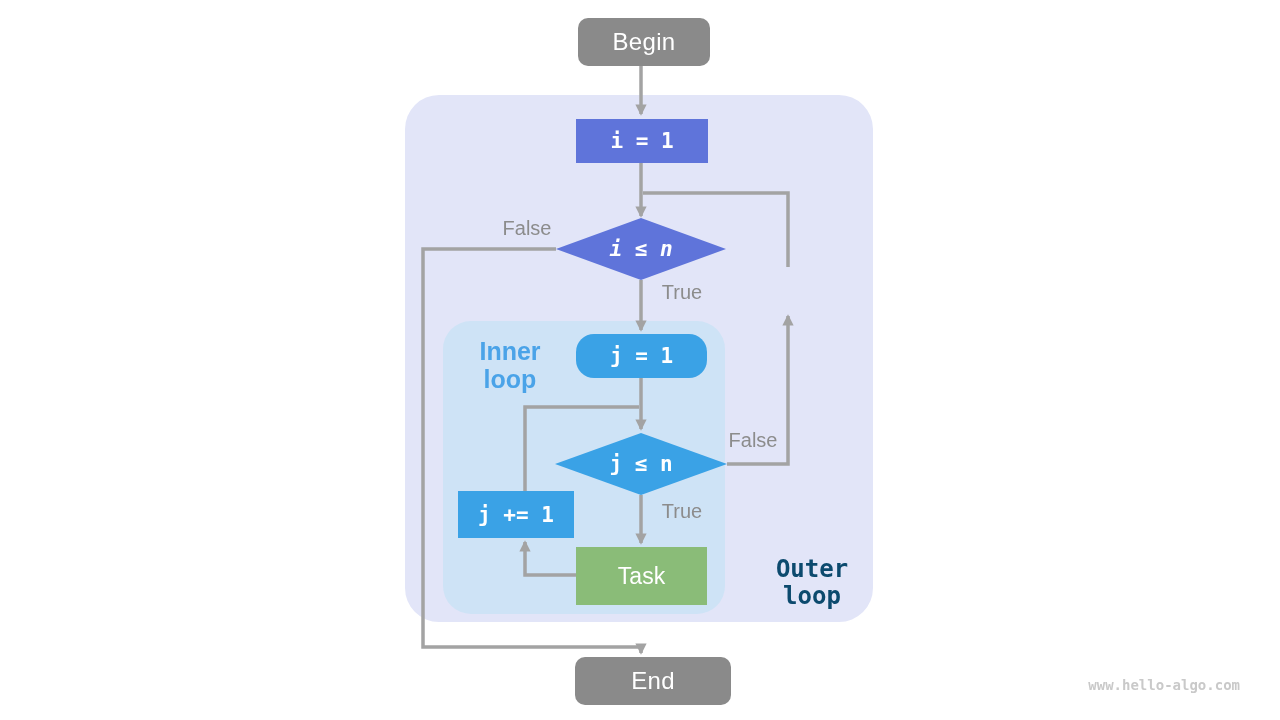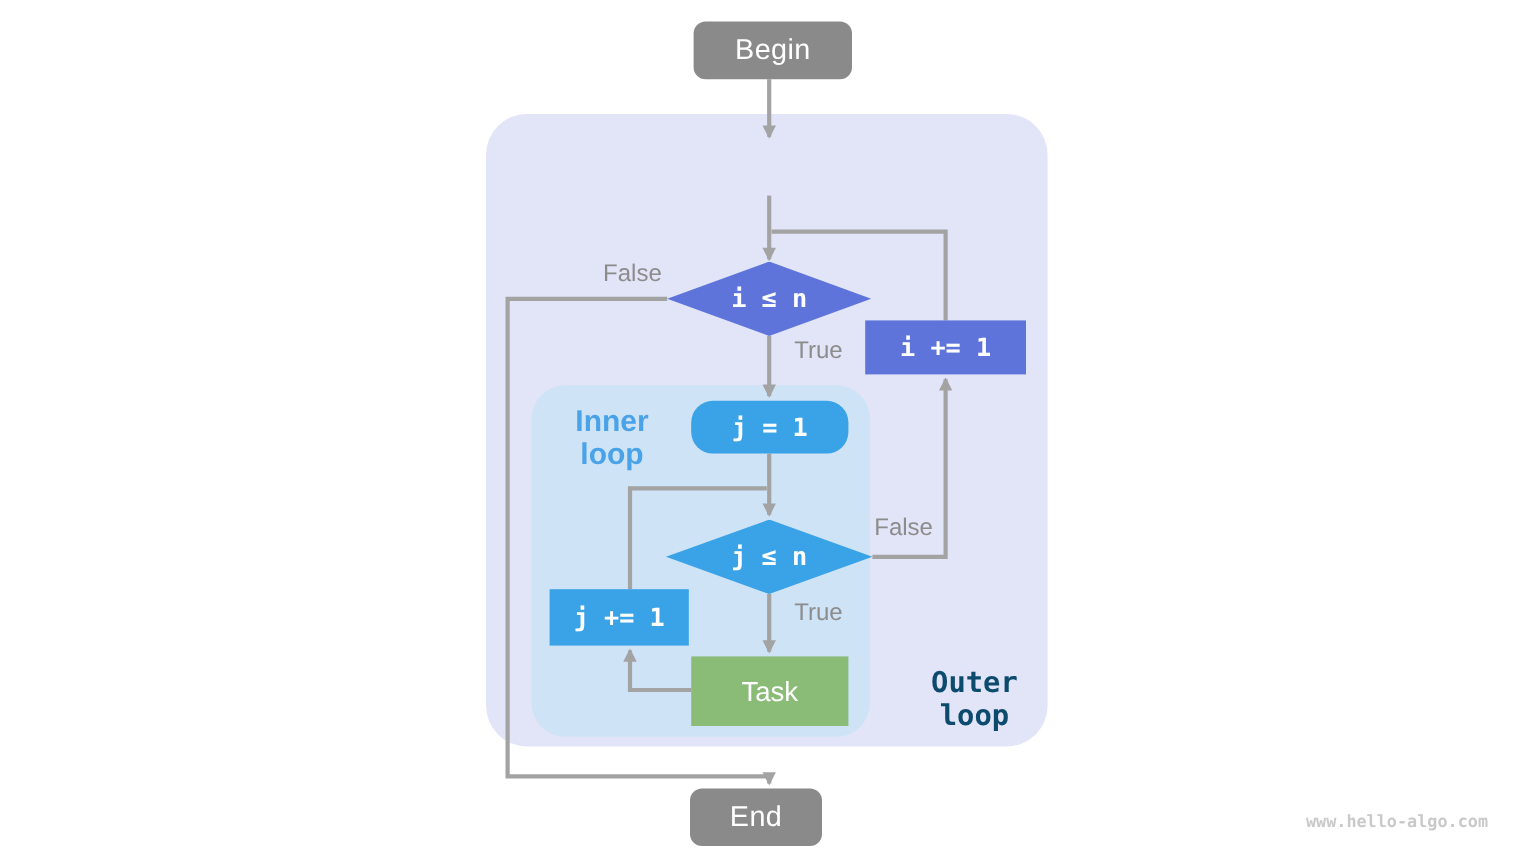--- a/index.html
+++ b/index.html
@@ -118,34 +118,34 @@
       <polyline points="641,378 641,429" marker-end="url(#arrow)"></polyline>
       <polyline points="525,491 525,407 639,407"></polyline>
       <polyline points="727,464 788,464 788,316" marker-end="url(#arrow)"></polyline>
       <polyline points="641,495 641,543" marker-end="url(#arrow)"></polyline>
       <polyline points="576,575 525,575 525,542" marker-end="url(#arrow)"></polyline>
     </g>
   </svg>
 
   <div class="node terminal" style="left:578px; top:18px; width:132px; height:48px;">Begin</div>
 
+  <div class="node code purple" style="left:576px; top:119px; width:132px; height:44px;">i = 1</div>
 
-  <div class="node code purple diamond" style="left:556px; top:218px; width:170px; height:62px;">i ≤ n</div>
+  <div class="node code purple diamond" style="left:556px; top:218px; width:170px; height:62px;font-style:italic;">i ≤ n</div>
 
-  <div class="node code purple" style="left:721px; top:267px; width:134px; height:45px;">i += 1</div>
 
   <div class="node code blue" style="left:576px; top:334px; width:131px; height:44px;border-radius:18px;">j = 1</div>
 
   <div class="node code blue diamond" style="left:555px; top:433px; width:172px; height:62px;">j ≤ n</div>
 
   <div class="node code blue" style="left:458px; top:491px; width:116px; height:47px;">j += 1</div>
 
   <div class="node green" style="left:576px; top:547px; width:131px; height:58px;">Task</div>
 
-  <div class="node terminal" style="left:575px; top:657px; width:110px; height:48px;">End</div>
+  <div class="node terminal" style="left:575px; top:657px; width:156px; height:48px;">End</div>
 
   <div class="edge-label" style="left:491px; top:217px; width:72px;">False</div>
   <div class="edge-label" style="left:654px; top:281px; width:56px;">True</div>
   <div class="edge-label" style="left:722px; top:429px; width:62px;">False</div>
   <div class="edge-label" style="left:654px; top:500px; width:56px;">True</div>
 
   <div class="region-label inner-label">
     <div>Inner</div>
     <div>loop</div>
   </div>

